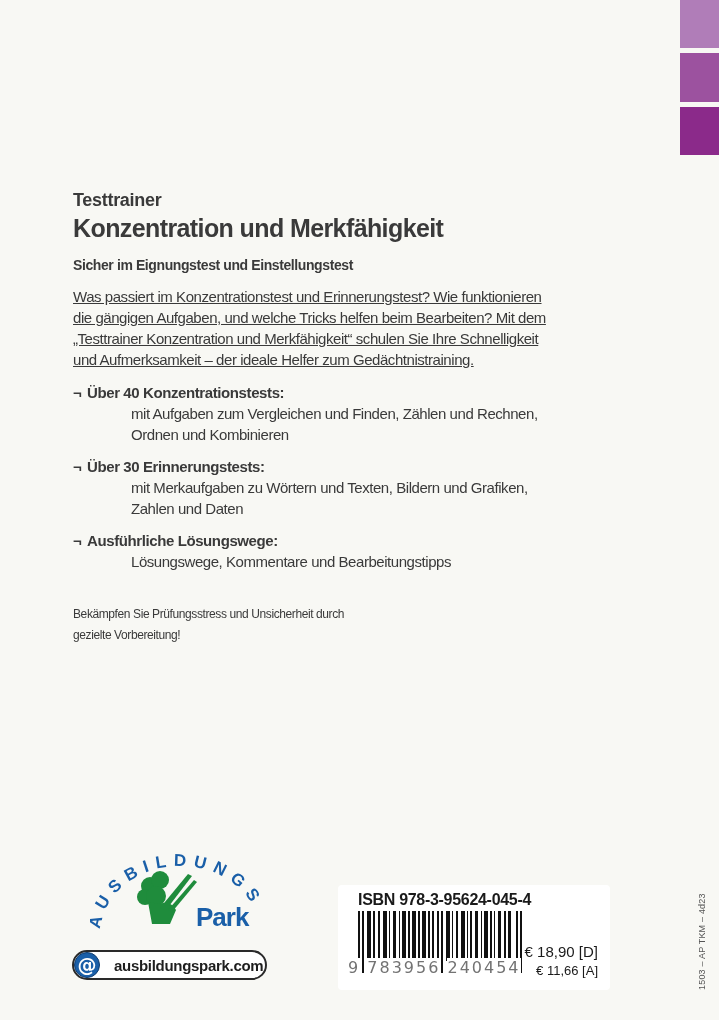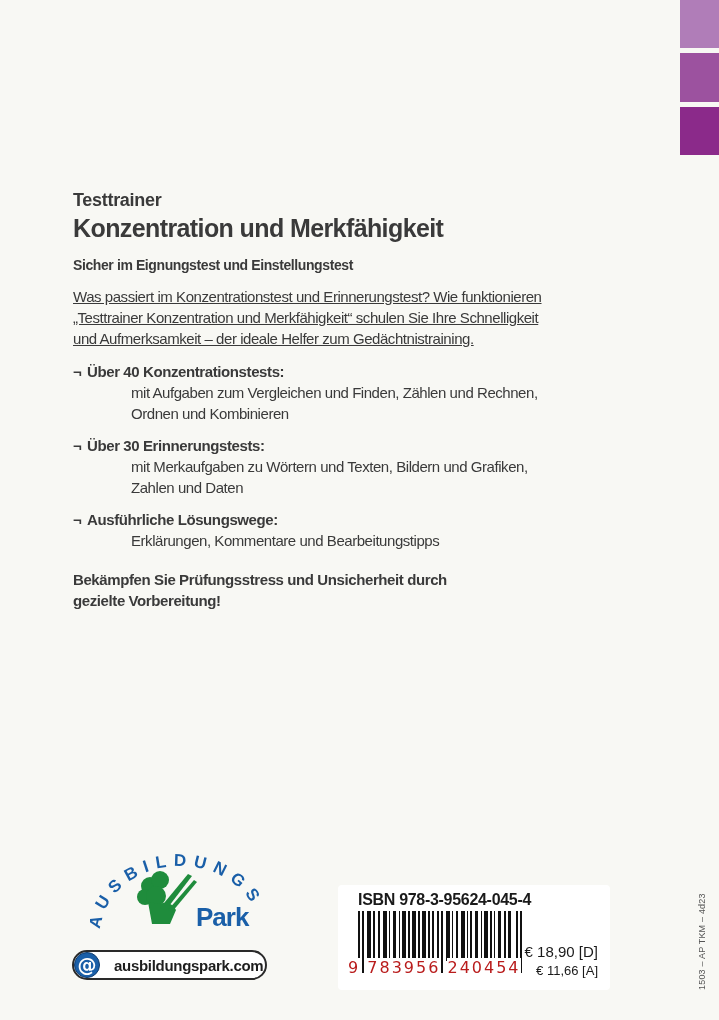--- a/index.html
+++ b/index.html
@@ -87,23 +87,23 @@
     }
     .feature .desc {
       font-size: 15px;
       letter-spacing: -0.45px;
       line-height: 21px;
       display: block;
       white-space: nowrap;
       margin-left: 44px;
     }
     .closing {
-      margin-top: 18px;
-      font-weight: bold;
-      font-size: 15px;
+      margin-top: 32px;
+      font-weight: normal;
+      font-size: 12px;
       letter-spacing: -0.4px;
       line-height: 21px;
     }
     .closing .line { display: block; white-space: nowrap; }
 
     .logo {
       position: absolute;
       left: 90px;
       top: 852px;
       width: 180px;
@@ -170,21 +170,21 @@
       top: 26px;
       width: 165px;
       height: 62px;
     }
     .digits {
       position: absolute;
       left: 10px;
       top: 73px;
       font-family: "DejaVu Sans", sans-serif;
       font-size: 16px;
-      color: #b91c1c;
+      color: #737373;
       letter-spacing: 2px;
       white-space: nowrap;
     }
     .digits span { background: #ffffff; }
     .price-d {
       position: absolute;
       right: 12px;
       top: 58px;
       font-size: 15px;
       color: #1a1a1a;
@@ -217,41 +217,42 @@
 <div class="tab tab2"></div>
 <div class="tab tab3"></div>
 
 <div class="content">
   <div class="kicker">Testtrainer</div>
   <div class="title">Konzentration und Merkfähigkeit</div>
   <div class="subtitle">Sicher im Eignungstest und Einstellungstest</div>
 
   <div class="intro">
     <span class="line">Was passiert im Konzentrationstest und Erinnerungstest? Wie funktionieren</span>
+    <span class="line">die gängigen Aufgaben, und welche Tricks helfen beim Bearbeiten? Mit dem</span>
     <span class="line">„Testtrainer Konzentration und Merkfähigkeit“ schulen Sie Ihre Schnelligkeit</span>
     <span class="line">und Aufmerksamkeit – der ideale Helfer zum Gedächtnistraining.</span>
   </div>
 
   <div class="features">
     <div class="feature">
       <span class="mark">¬</span>
       <span class="head">Über 40 Konzentrationstests:</span>
       <span class="desc">mit Aufgaben zum Vergleichen und Finden, Zählen und Rechnen,</span>
       <span class="desc">Ordnen und Kombinieren</span>
     </div>
     <div class="feature">
       <span class="mark">¬</span>
       <span class="head">Über 30 Erinnerungstests:</span>
       <span class="desc">mit Merkaufgaben zu Wörtern und Texten, Bildern und Grafiken,</span>
       <span class="desc">Zahlen und Daten</span>
     </div>
     <div class="feature">
       <span class="mark">¬</span>
       <span class="head">Ausführliche Lösungswege:</span>
-      <span class="desc">Erklärungen, Kommentare und Bearbeitungstipps</span>
+      <span class="desc">Lösungswege, Kommentare und Bearbeitungstipps</span>
     </div>
   </div>
 
   <div class="closing">
     <span class="line">Bekämpfen Sie Prüfungsstress und Unsicherheit durch</span>
     <span class="line">gezielte Vorbereitung!</span>
   </div>
 </div>
 
 <div class="logo">

